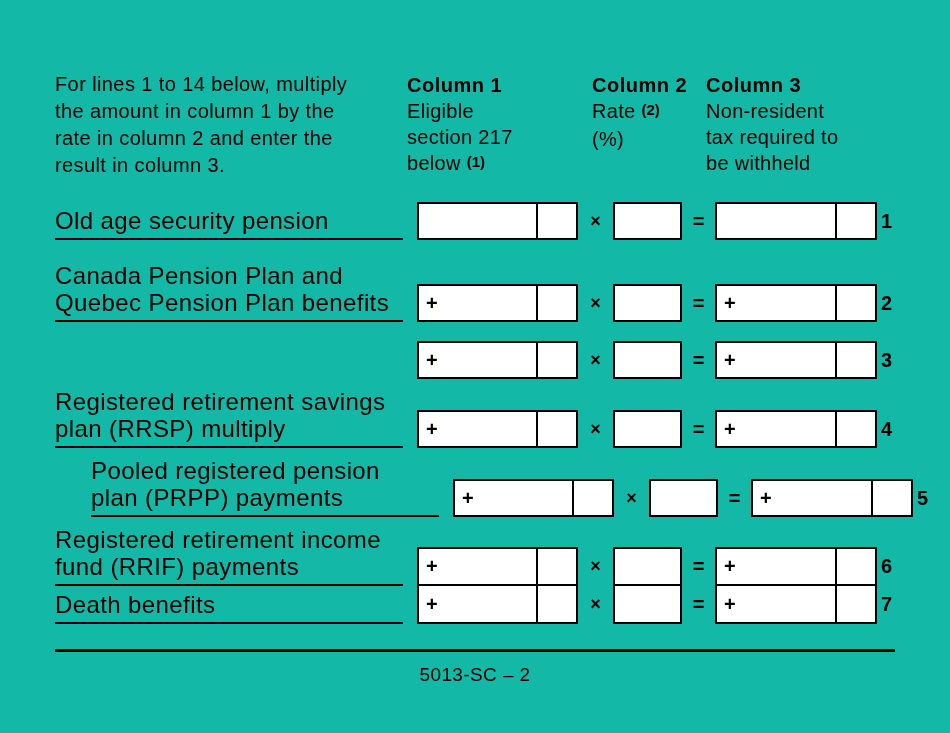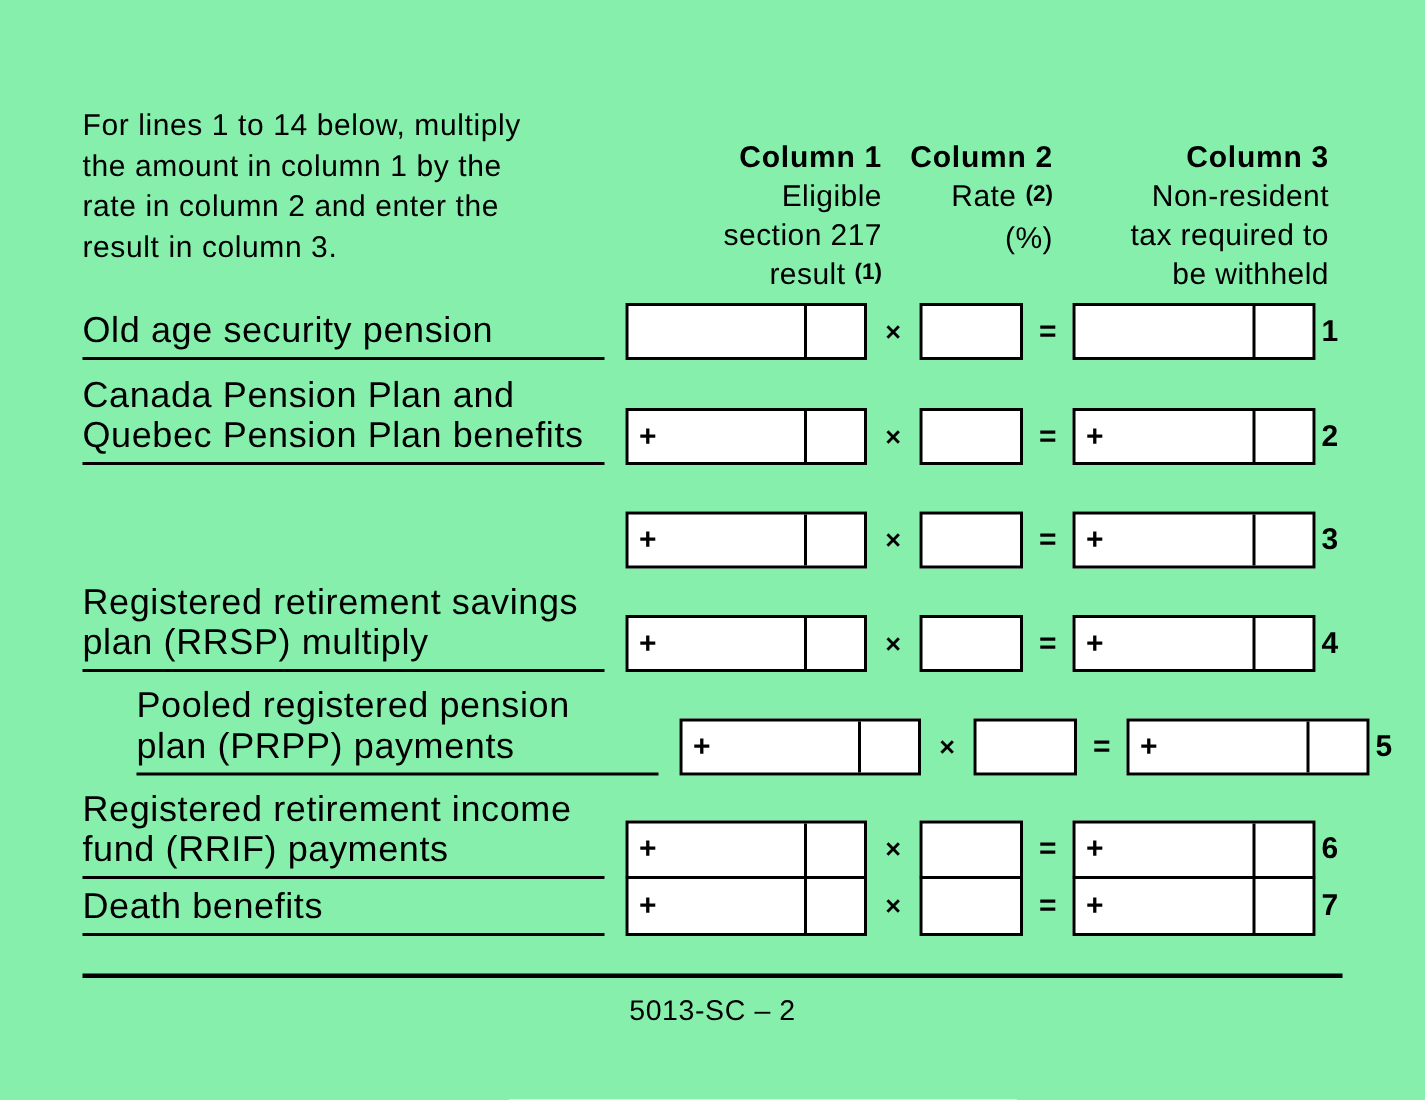--- a/index.html
+++ b/index.html
@@ -1,32 +1,32 @@
 <!DOCTYPE html>
 <html><head>
 <meta charset="utf-8">
 <style>
   * { margin:0; padding:0; box-sizing:border-box; }
   html,body { background:#ffffff; }
   body {
     width:950px; height:733px; position:relative;
     font-family:"Liberation Sans", sans-serif; color:#000;
   }
-  .page { position:relative; width:950px; height:733px; overflow:hidden; background:#86efac; }
+  .page { position:relative; width:950px; height:733px; overflow:hidden; background:#14b8a6; }
 
   
   .instructions {
     position:absolute; left:55px; top:71px; width:360px;
     font-size:20px; line-height:27px; letter-spacing:0.4px; white-space:pre-line;
   }
 
   
   .col-header {
-    position:absolute; top:72px; text-align:right;
-    font-size:20px; line-height:26px; letter-spacing:0.3px;margin-top:20px;
+    position:absolute; top:72px; text-align:left;
+    font-size:20px; line-height:26px; letter-spacing:0.3px;
   }
   .col-header .title { font-weight:bold; letter-spacing:0.5px; }
   .hdr-col1 { left:407px; width:181px; }
   .hdr-col2 { left:592px; width:110px; }
   .hdr-col3 { left:706px; width:180px; }
   .sup { font-weight:bold; font-size:15px; position:relative; top:-3px; margin-left:6px; letter-spacing:0; }
 
   
   .form-row { position:absolute; left:0; width:950px; }
   .row-label {
@@ -70,21 +70,21 @@
 
   <div class="instructions">For lines 1 to 14 below, multiply
 the amount in column 1 by the
 rate in column 2 and enter the
 result in column 3.</div>
 
   <div class="col-header hdr-col1">
     <div class="title">Column 1</div>
     <div>Eligible</div>
     <div>section 217</div>
-    <div><span>result</span><span class="sup">(1)</span></div>
+    <div><span>below</span><span class="sup">(1)</span></div>
   </div>
 
   <div class="col-header hdr-col2">
     <div class="title">Column 2</div>
     <div><span>Rate</span><span class="sup">(2)</span></div>
     <div>(%)</div>
   </div>
 
   <div class="col-header hdr-col3">
     <div class="title">Column 3</div>
@@ -106,21 +106,21 @@
       <span class="box-value"></span>
     </div>
     <span class="op op-eq">=</span>
     <div class="box box-col3">
       <span class="plus"></span>
       <span class="box-value"></span>
       <span class="cents-divider"></span>
     </div>
     <span class="line-num">1</span>
   </div>
-      <div class="form-row" style="top: 272px; height: 38px;">
+      <div class="form-row" style="top: 284px; height: 38px;">
     <div class="row-label"><span class="lbl">Canada Pension Plan and
 Quebec Pension Plan benefits</span></div>
     <div class="box box-col1">
       <span class="plus">+</span>
       <span class="box-value"></span>
       <span class="cents-divider"></span>
     </div>
     <span class="op op-x">×</span>
     <div class="box box-col2">
       <span class="box-value"></span>

